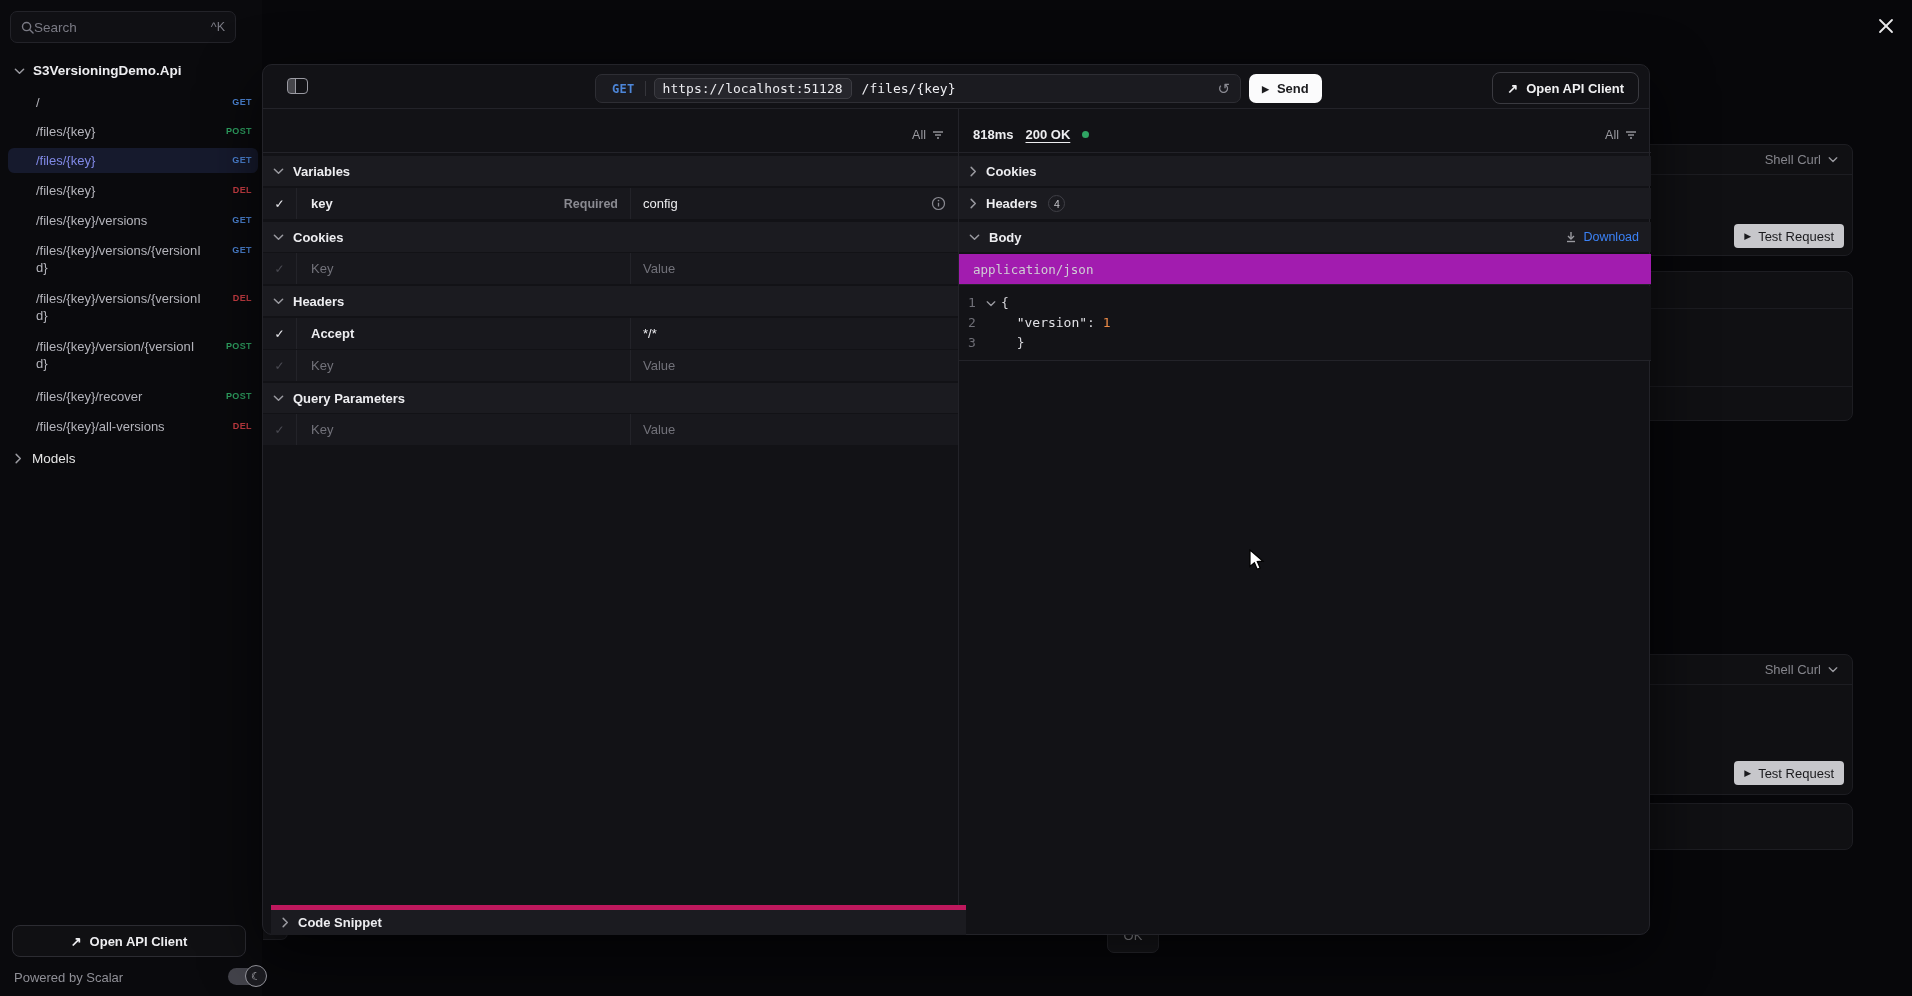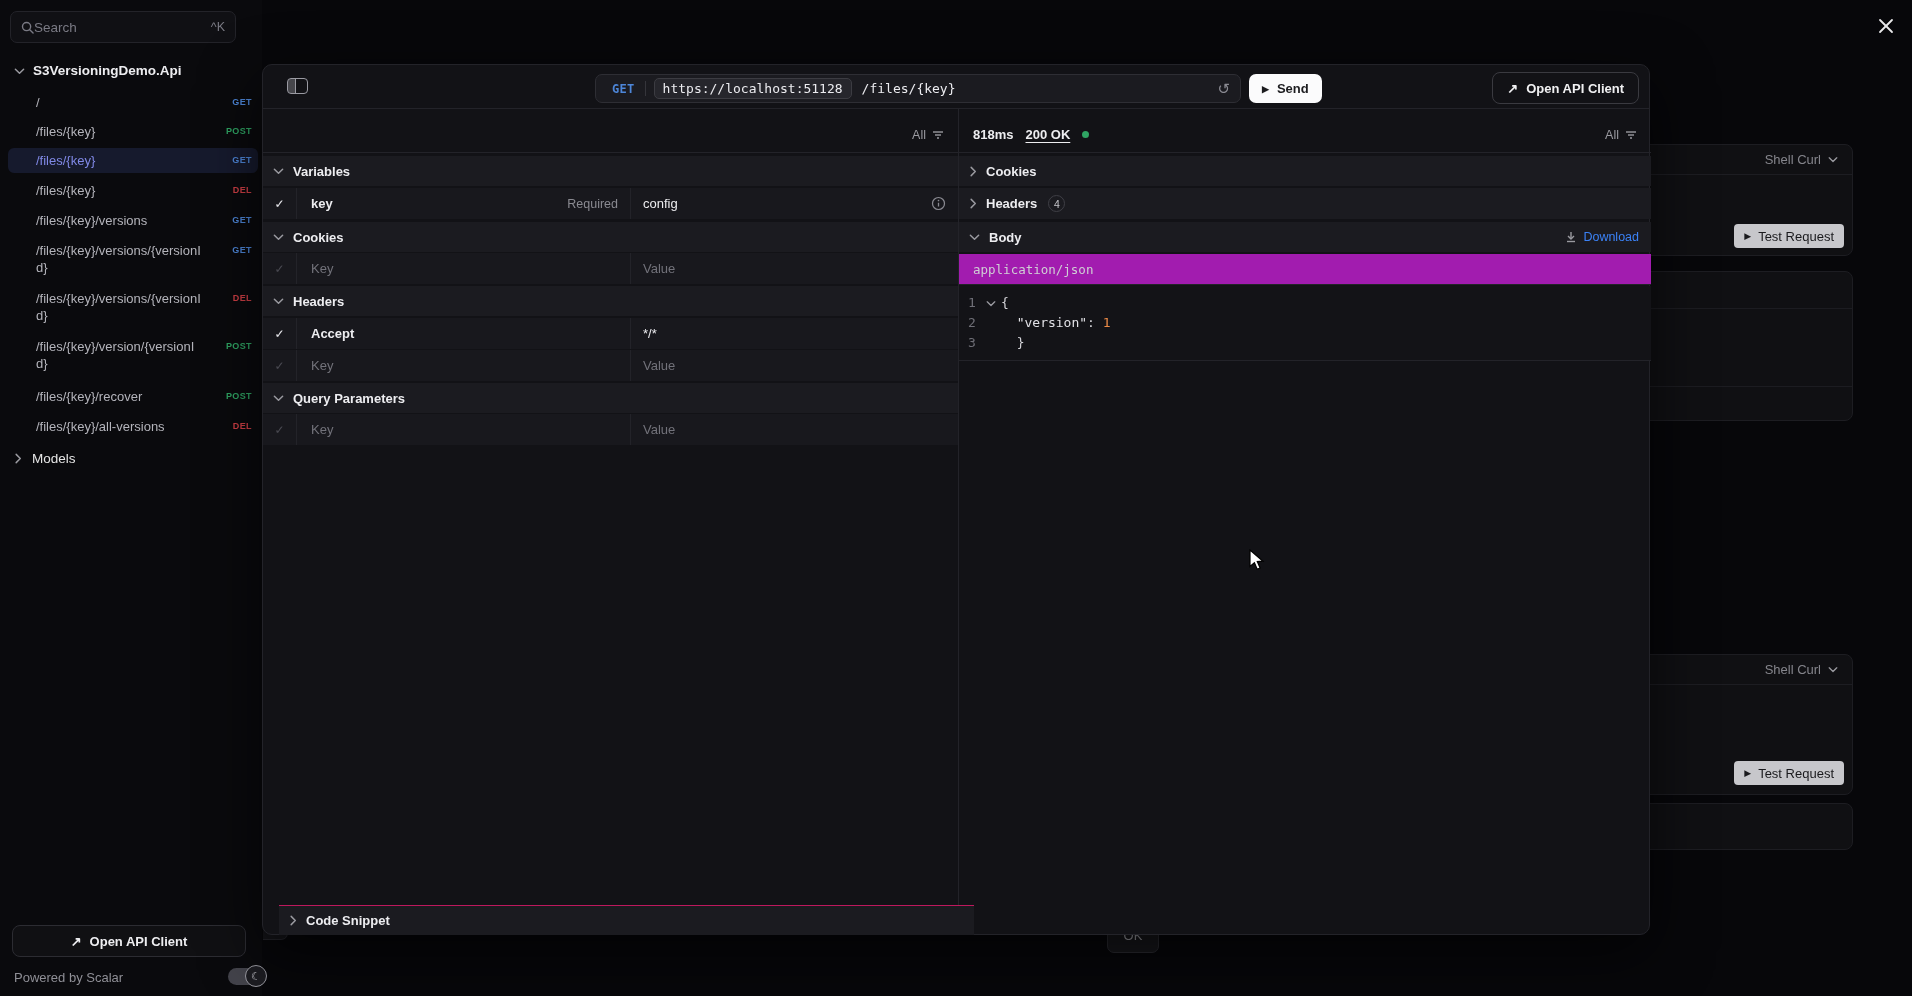--- a/index.html
+++ b/index.html
@@ -88,21 +88,21 @@
   .datarow { background:#18181d; }
   .cell { display:flex; align-items:center; }
   .checkcell { width:34px; justify-content:center; border-right:1px solid #232329; cursor:pointer; }
   .check-on { color:#e8e8ec; font-size:12px; }
   .check-off { color:#4a4a52; font-size:12px; }
   .keycell { width:334px; border-right:1px solid #232329; padding:0 12px 0 14px; cursor:text; }
   .valcell { flex:1; padding:0 12px; cursor:text; }
   .fld { color:#ededf0; font-size:13px; font-weight:600; }
   .vtxt { color:#ededf0; font-size:13px; }
   .ph { color:#72727a; font-size:13px; font-weight:400; }
-  .req { margin-left:auto; color:#8a8a91; font-size:12.5px; font-weight:400; }
+  .req { margin-left:auto; color:#8a8a91; font-size:12.5px; font-weight:700; }
   .chev { stroke:#9a9aa0; stroke-width:1.6; fill:none; stroke-linecap:round; stroke-linejoin:round; }
 
   
   .meta { color:#ededf0; font-size:13px; font-weight:700; display:flex; align-items:center; gap:12px; }
   .status-ul { text-decoration:underline; text-underline-offset:3px; cursor:pointer; }
   .dot { width:7px; height:7px; border-radius:50%; background:#2fa463; }
   .count-badge { width:17px; height:17px; border:1px solid #3f3f46; border-radius:50%; color:#c5c5ca;
     font-size:10.5px; font-weight:400; display:flex; align-items:center; justify-content:center; margin-left:2px; }
   .download { margin-left:auto; margin-right:12px; display:flex; align-items:center; gap:6px;
     color:#3b82f6; font-size:12.5px; cursor:pointer; }
@@ -358,21 +358,21 @@
           <span class="check-off">✓</span>
         </div>
       <div class="cell keycell">
           <span class="ph">Key</span>
         </div>
       <div class="cell valcell">
           <span class="ph">Value</span>
         </div>
     </div>
 
-    <div class="mrow sechead" style="left:16px;top:840px;width:695px;height:30px;border-top:1px solid #be185d;">
+    <div class="mrow sechead" style="left:8px;top:840px;width:695px;height:30px;border-top:5px solid #be185d;">
       <svg class="chev" width="8" height="11" viewBox="0 0 8 12">
           <polyline points="2,1.5 6.5,6 2,10.5"></polyline>
         </svg>
       <span class="t">Code Snippet</span>
     </div>
 
     <div class="strip" style="left:696px;top:52px;width:692px;padding:0 14px;">
       <span class="meta">
         <span>818ms</span>
         <span class="status-ul">200 OK</span>

